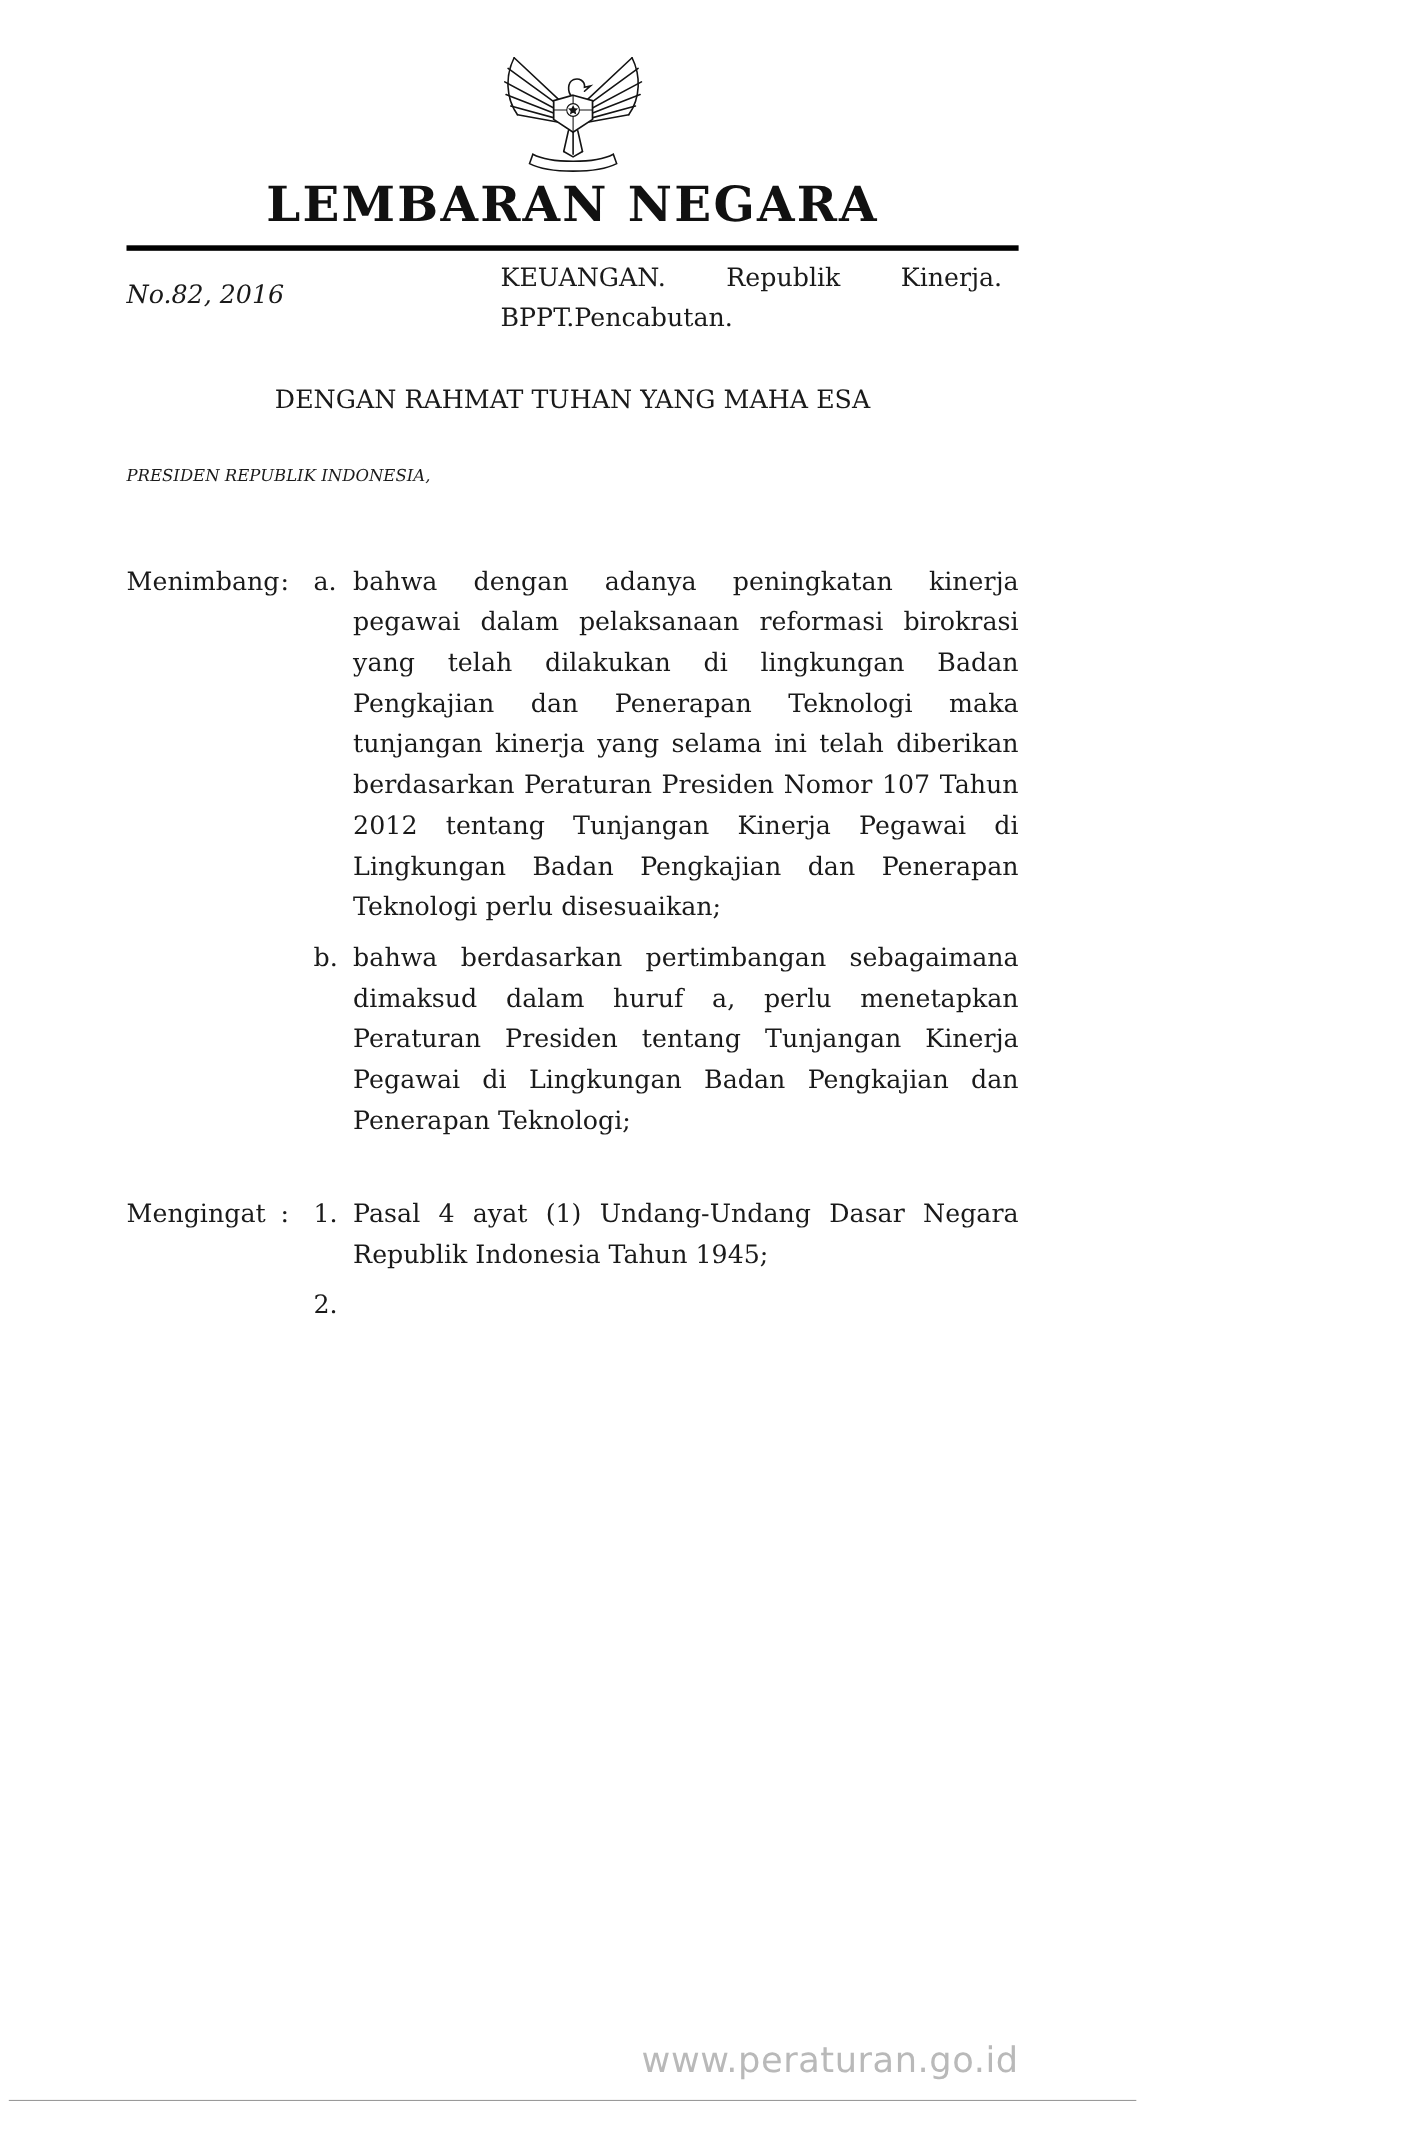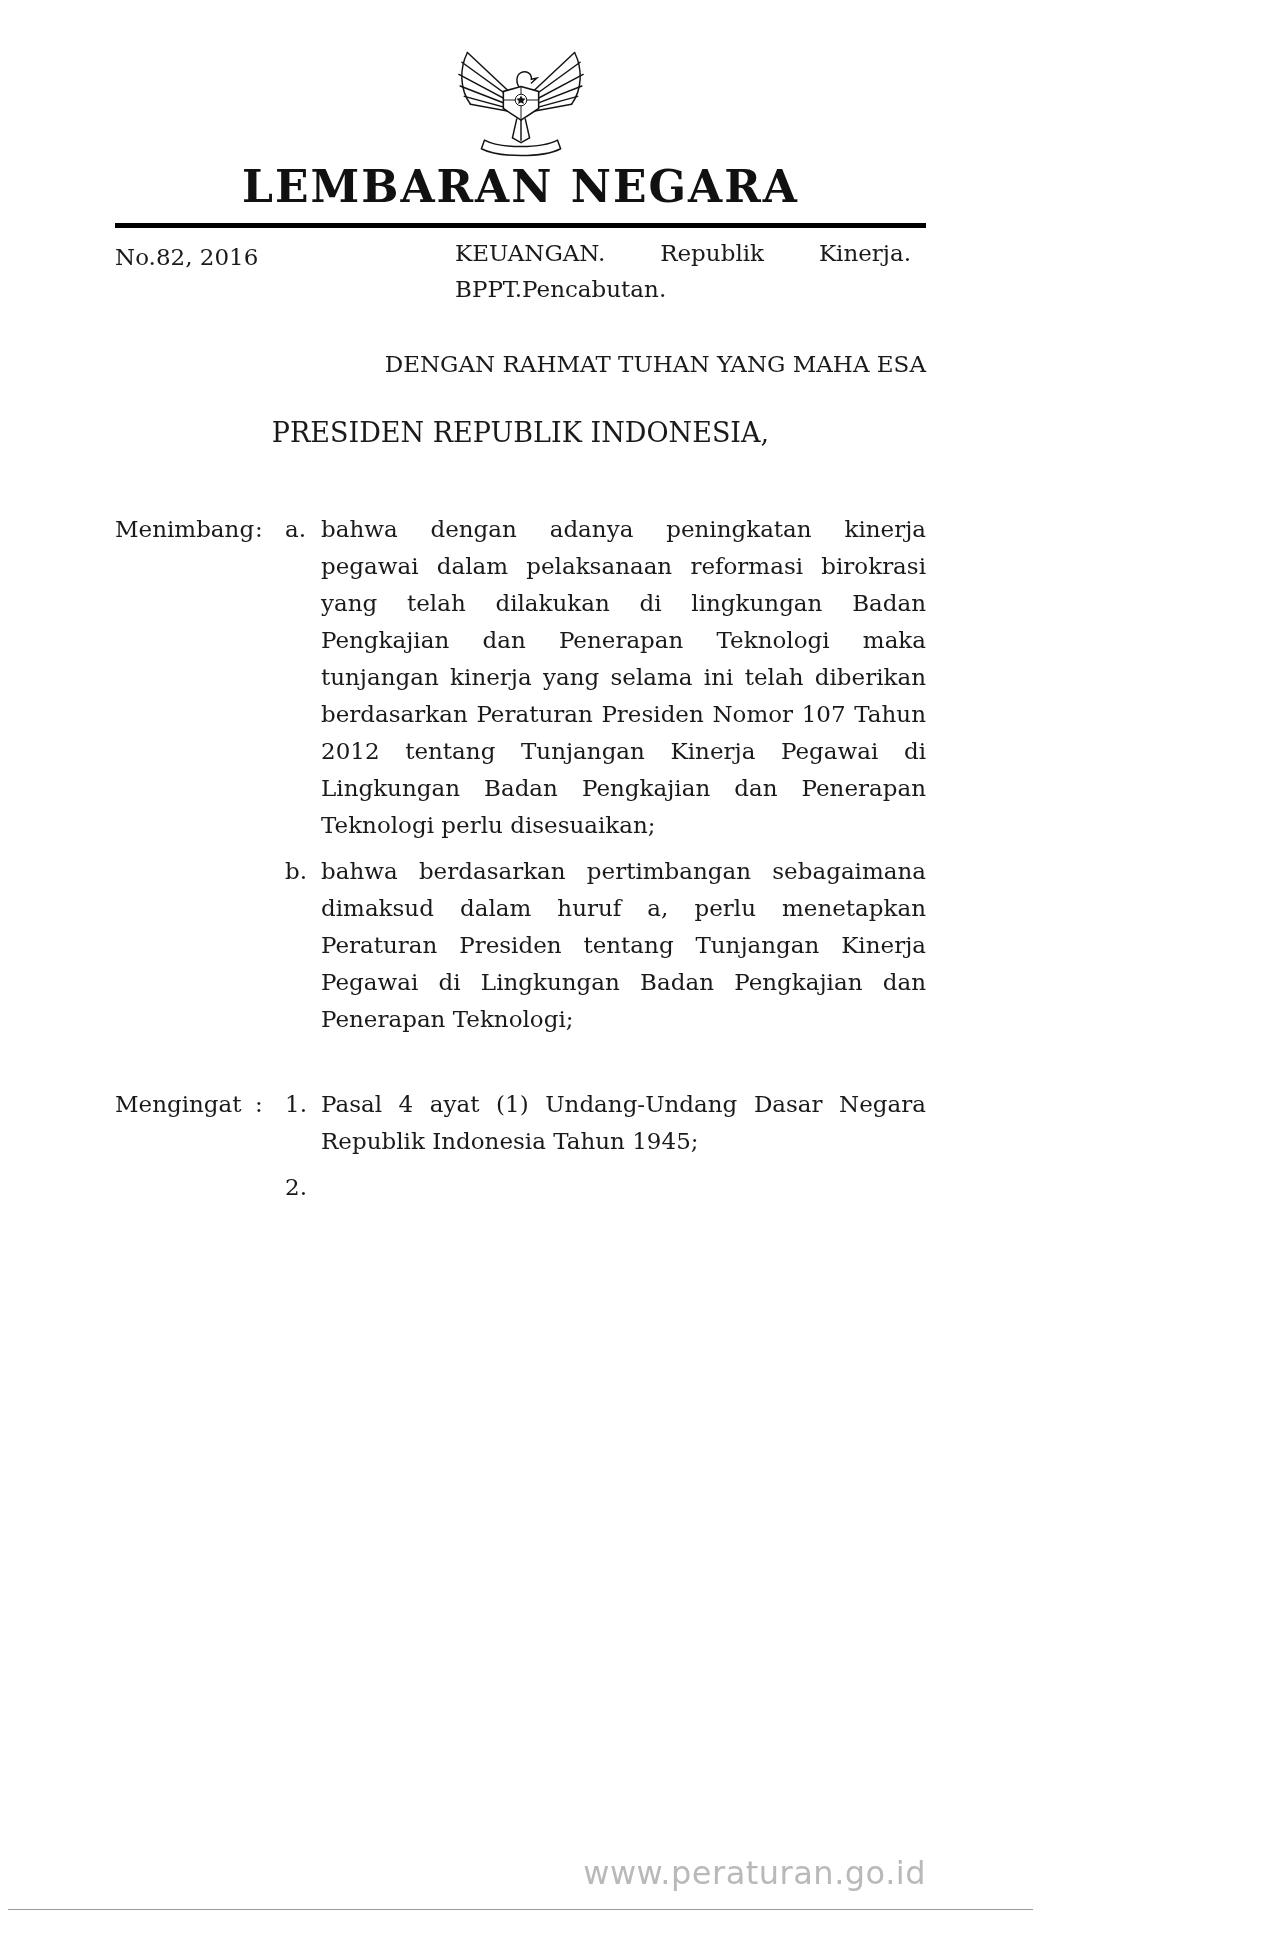--- a/index.html
+++ b/index.html
@@ -37,39 +37,39 @@
     background: #000;
     margin-top: 9px;
   }
   .meta-row {
     position: relative;
     margin-top: 7px;
     font-size: 23px;
     line-height: 36px;
     min-height: 74px;
   }
-  .doc-number { position: absolute; left: 0; top: 4px; white-space: nowrap; }
+  .doc-number { position: absolute; left: 0; top: 15px; white-space: nowrap; font-style: italic; }
   .doc-subject {
     position: absolute;
     left: 340px;
     top: 0;
     width: 456px;
     text-align: justify;
   }
 
   
   .title-block {
     margin-top: 64px;
     text-align: center;
     font-size: 23px;
     line-height: 37px;
   }
   .title-block p { margin: 0; }
-  .invocation { margin-top: 37px; text-align: right; font-size: 23px; line-height: 37px; }
-  .issuer { margin-top: 31px; text-align: center; font-size: 27px; line-height: 37px; }
+  .invocation { margin-top: 37px; text-align: center; font-size: 23px; line-height: 37px; }
+  .issuer { margin-top: 31px; font-size: 15px; line-height: 37px; font-style: italic; }
 
   
   .clauses {
     margin-top: 60px;
     display: grid;
     grid-template-columns: 140px 30px 36px 1fr;
     font-size: 23px;
     line-height: 37px;
     row-gap: 9px;
   }

